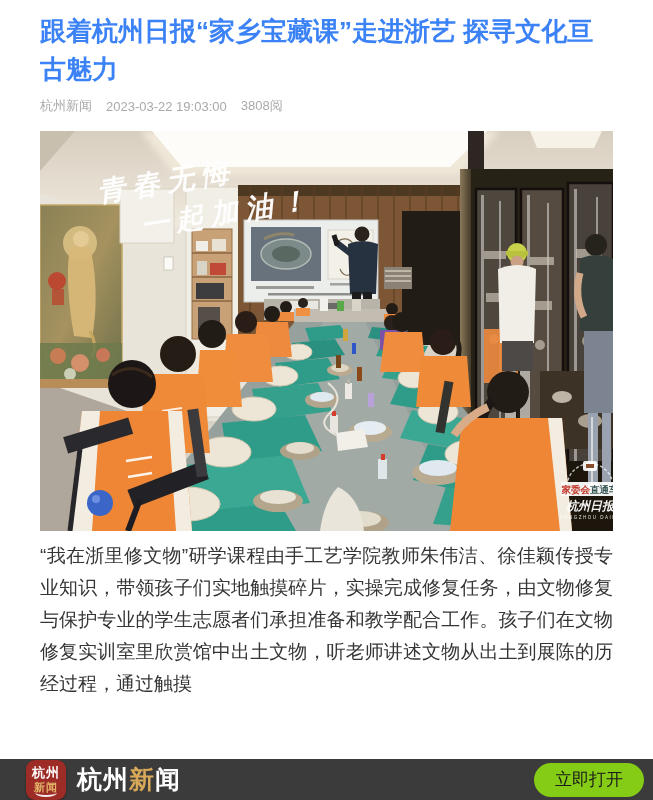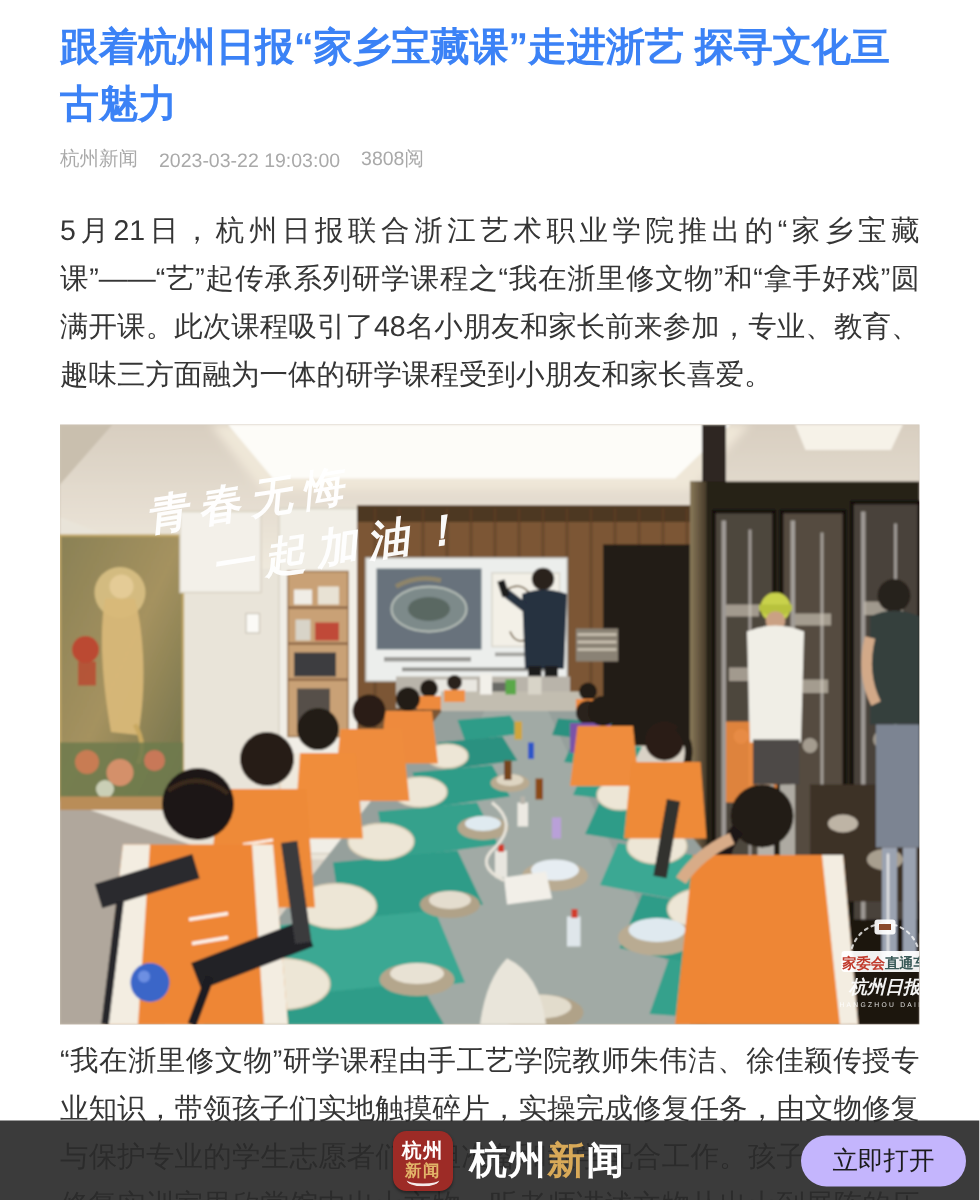--- a/index.html
+++ b/index.html
@@ -24,23 +24,23 @@
   }
   .para1{margin-top:24px;}
   .para2{margin-top:9px;}
   .photo-wrap{
     margin-top:16px;width:573px;height:400px;position:relative;
     overflow:hidden;background:#cfc6b8;
   }
   .photo-wrap svg{display:block;}
   
   .app-bar{
-    position:absolute;left:0;bottom:0;width:653px;height:53px;
+    position:absolute;left:0;bottom:0;width:653px;height:41px;
     background:rgba(42,42,42,0.92);
-    display:flex;align-items:center;z-index:10;justify-content:center;
+    display:flex;align-items:center;z-index:10;
   }
   .app-logo{
     width:40px;height:40px;border-radius:9px;background:#9d2b26;
     margin-left:26px;flex:0 0 auto;
     display:flex;flex-direction:column;align-items:center;justify-content:center;
     box-shadow:0 1px 2px rgba(0,0,0,.4);
     position:relative;
   }
   .app-logo .l1{font-size:13px;line-height:14px;font-weight:bold;color:#ffffff;letter-spacing:1px;}
   .app-logo .l2{font-size:11px;line-height:14px;font-weight:bold;color:#e2b569;letter-spacing:1px;}
@@ -48,40 +48,39 @@
     position:absolute;bottom:3px;left:9px;width:22px;height:7px;
     border-bottom:2px solid rgba(255,255,255,.9);border-radius:50%;
   }
   .app-name{
     margin-left:11px;font-size:25px;font-weight:bold;color:#ffffff;
     letter-spacing:1px;white-space:nowrap;
   }
   .app-name .gold{color:#d8a958;}
   .open-btn{
     position:absolute;right:9px;top:50%;transform:translateY(-50%);
-    background:#c4b5fd;color:#1b1b1b;border:none;
+    background:#84cc16;color:#1b1b1b;border:none;
     font-size:17px;font-family:inherit;
     padding:8px 21px;border-radius:19px;line-height:18px;
     cursor:pointer;
   }
 </style>
 </head>
 <body>
 
 <div class="container">
 
   <h1 class="article-title">跟着杭州日报“家乡宝藏课”走进浙艺 探寻文化亘古魅力</h1>
 
   <div class="byline">
     <span>杭州新闻</span>
     <span>2023-03-22 19:03:00</span>
     <span>3808阅</span>
   </div>
 
-  <p class="para para1">5月21日，杭州日报联合浙江艺术职业学院推出的“家乡宝藏课”——“艺”起传承系列研学课程之“我在浙里修文物”和“拿手好戏”圆满开课。此次课程吸引了48名小朋友和家长前来参加，专业、教育、趣味三方面融为一体的研学课程受到小朋友和家长喜爱。</p>
 
   <div class="photo-wrap">
     <svg width="573" height="400" viewBox="0 0 573 400" xmlns="http://www.w3.org/2000/svg">
       <defs>
         <linearGradient id="ceilG" x1="0" y1="0" x2="0" y2="1">
           <stop offset="0" stop-color="#d8cec0"></stop>
             <stop offset="1" stop-color="#efe9dd"></stop>
         </linearGradient>
         <linearGradient id="muralG" x1="0" y1="0" x2="1" y2="1">
           <stop offset="0" stop-color="#8a8156"></stop>

